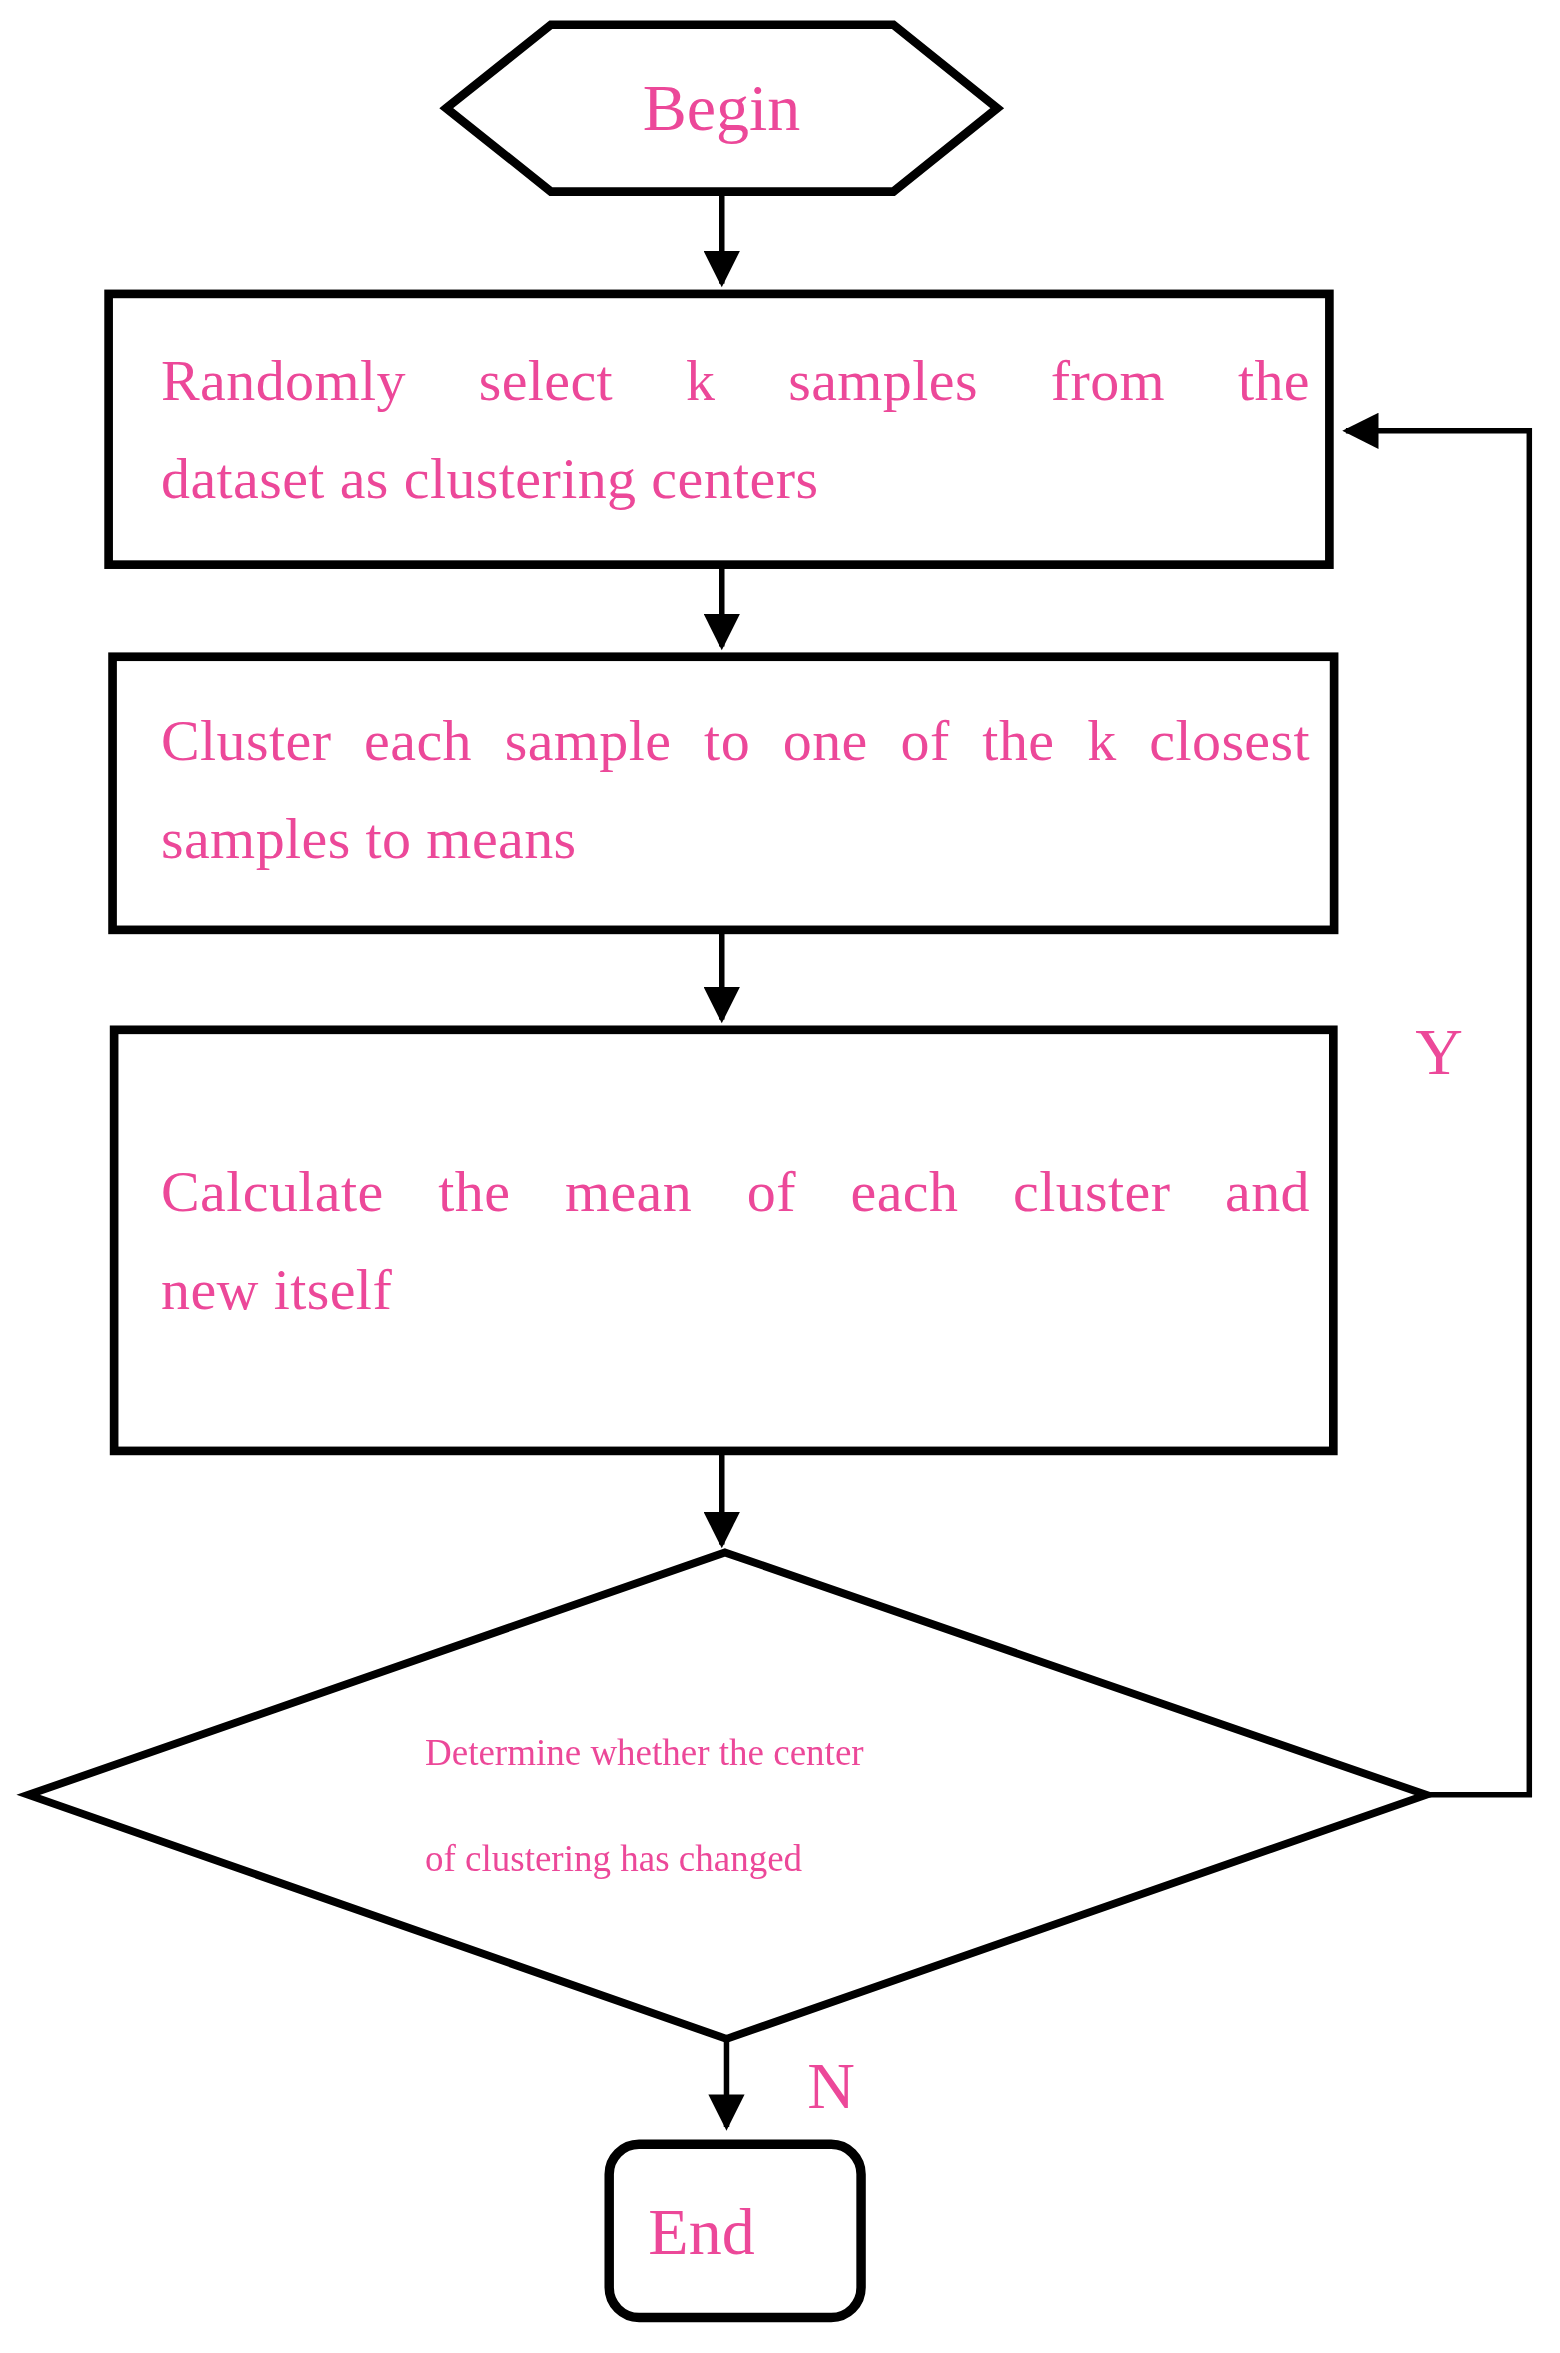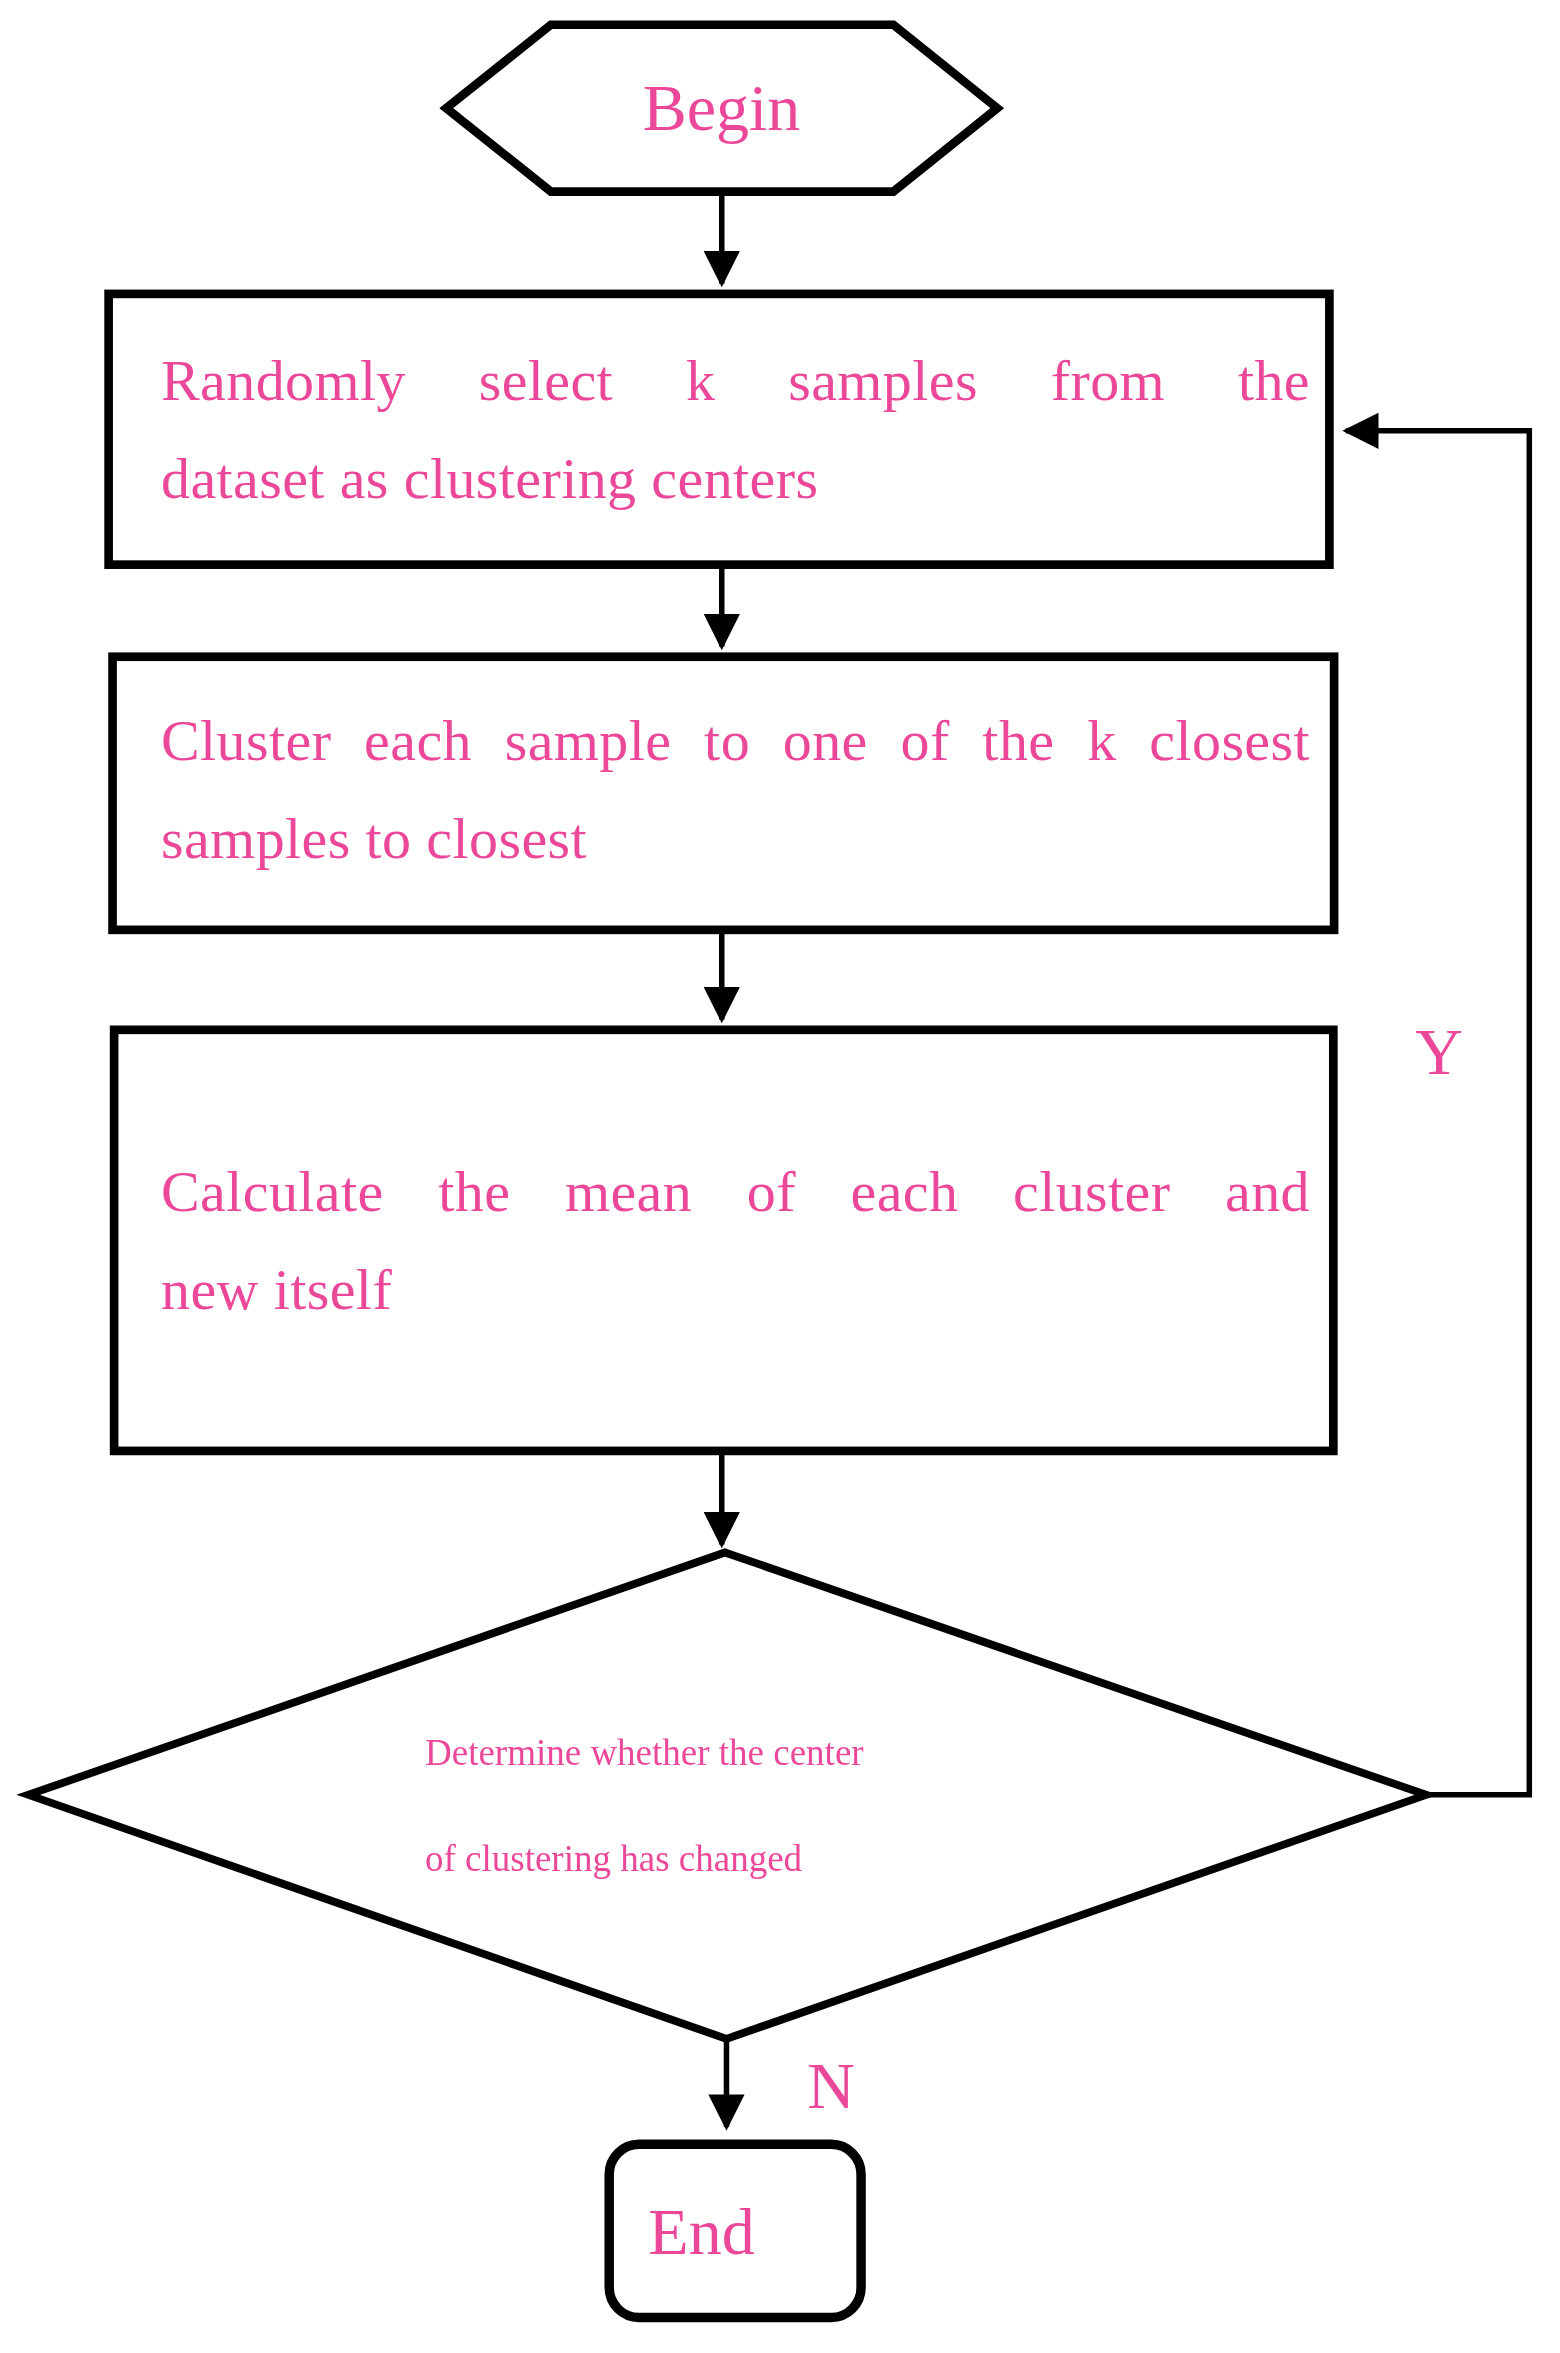--- a/index.html
+++ b/index.html
@@ -50,21 +50,21 @@
 
   <div class="node-label big-label" style="left:446px;top:24.4px;width:551px;height:167px;">Begin</div>
 
   <div class="txt body-text" style="left:161px;top:290px;width:1149px;height:279px;">
     <span class="line just">Randomly select k samples from the</span>
     <span class="line">dataset as clustering centers</span>
   </div>
 
   <div class="txt body-text" style="left:161px;top:653px;width:1149px;height:273px;">
     <span class="line just">Cluster each sample to one of the k closest</span>
-    <span class="line">samples to closest</span>
+    <span class="line">samples to means</span>
   </div>
 
   <div class="txt body-text" style="left:161px;top:1026px;width:1149px;height:429px;">
     <span class="line just">Calculate the mean of each cluster and</span>
     <span class="line">new itself</span>
   </div>
 
   <div class="decision-text" style="left:425px;top:1700px;">
     <span class="line">Determine whether the center</span>
     <span class="line">of clustering has changed</span>

